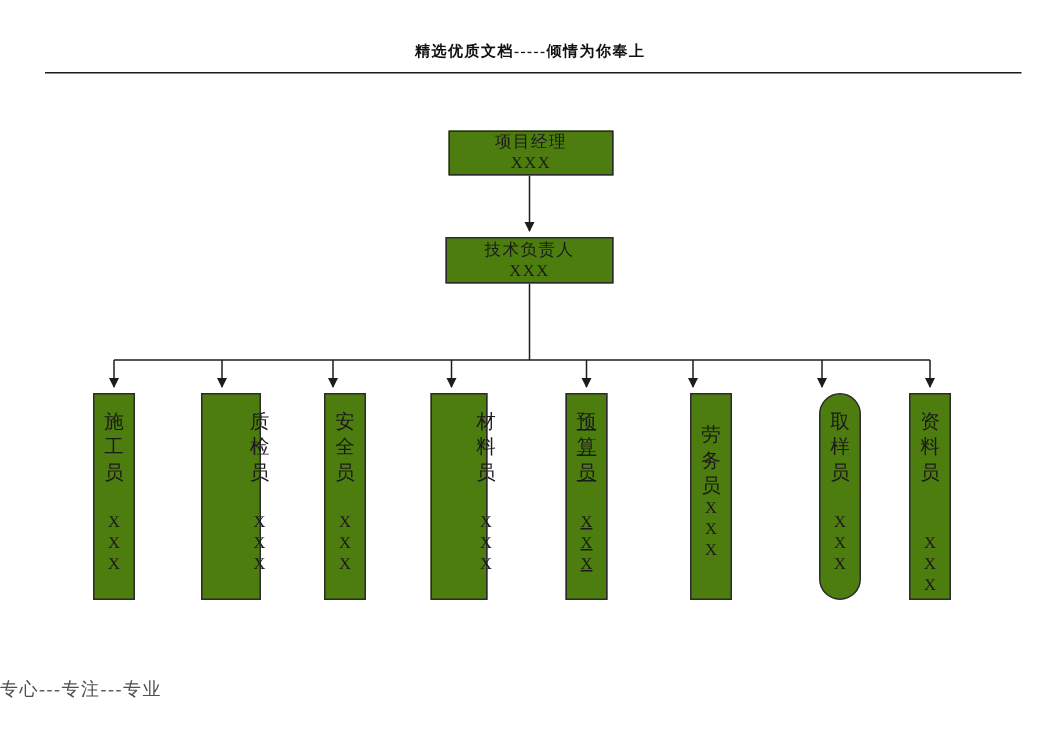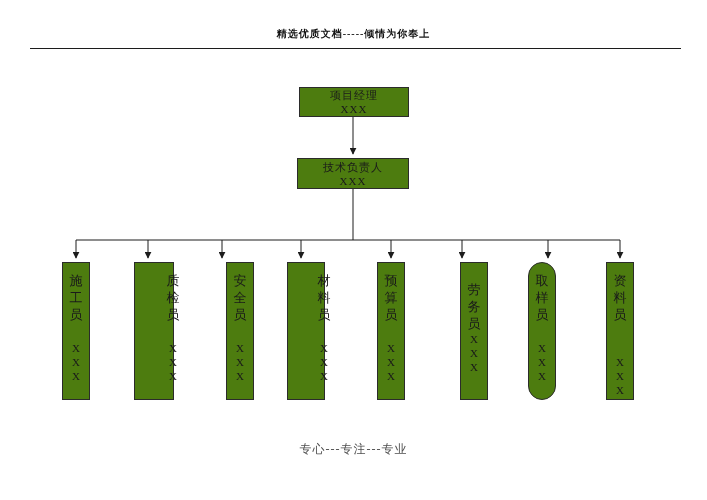--- a/index.html
+++ b/index.html
@@ -75,33 +75,32 @@
     word-break: break-all;
     overflow-wrap: anywhere;
     text-align: center;
     font-size: 13px;
   }
   .vtitle { line-height: 17px; }
   .vname  { line-height: 14px; font-size: 11px; }
 
   .c0 { left: 62px;  }
   .c1 { left: 134px; padding-left: 38px; }
-  .c2 { left: 226px; }
+  .c2 { left: 216px; }
   .c3 { left: 287px; padding-left: 36px; }
-  .c4 { left: 377px; }
+  .c4 { left: 377px; text-decoration: underline; }
   .c5 { left: 460px; justify-content: center; }
-  .c6 { left: 528px; border-radius: 14px; }
+  .c6 { left: 546px; border-radius: 14px; }
   .c7 { left: 606px; gap: 32px; }
 
   .doc-footer-text {
     position: absolute;
-    top: 441px;
+    top: 451px;
     left: 0;
     width: 100%;
-    text-align: center;
     font-size: 12px;
     color: #4f4f4f;
     letter-spacing: 1px;
   }
 </style>
 </head>
 <body>
 
 <div class="page">
 

